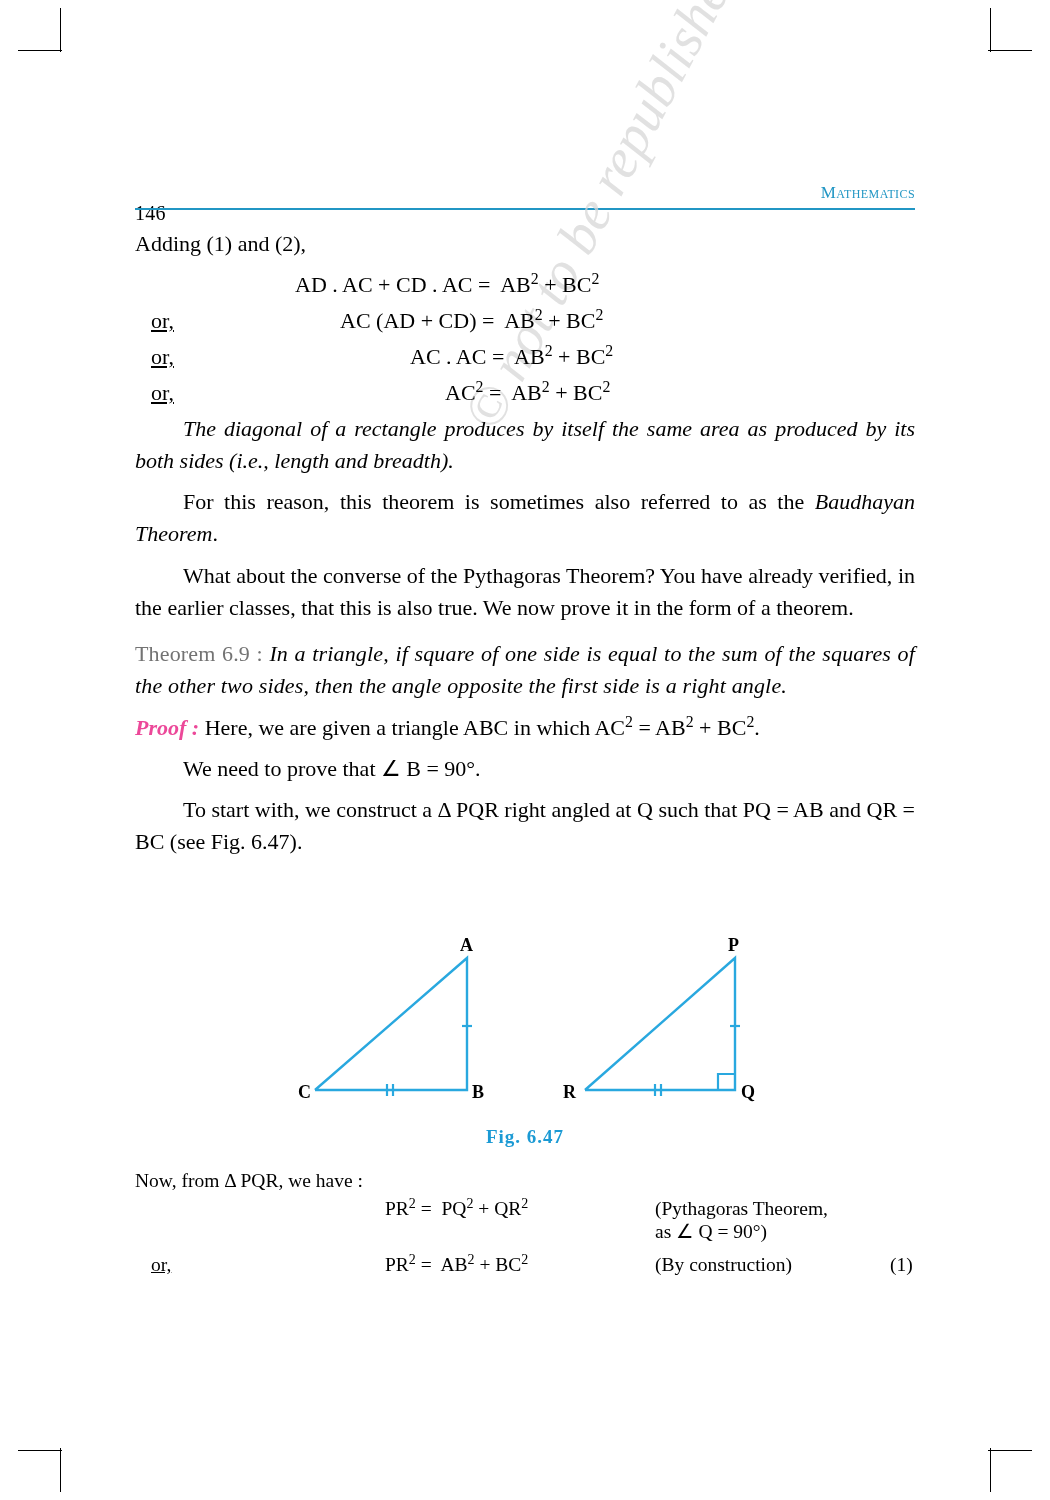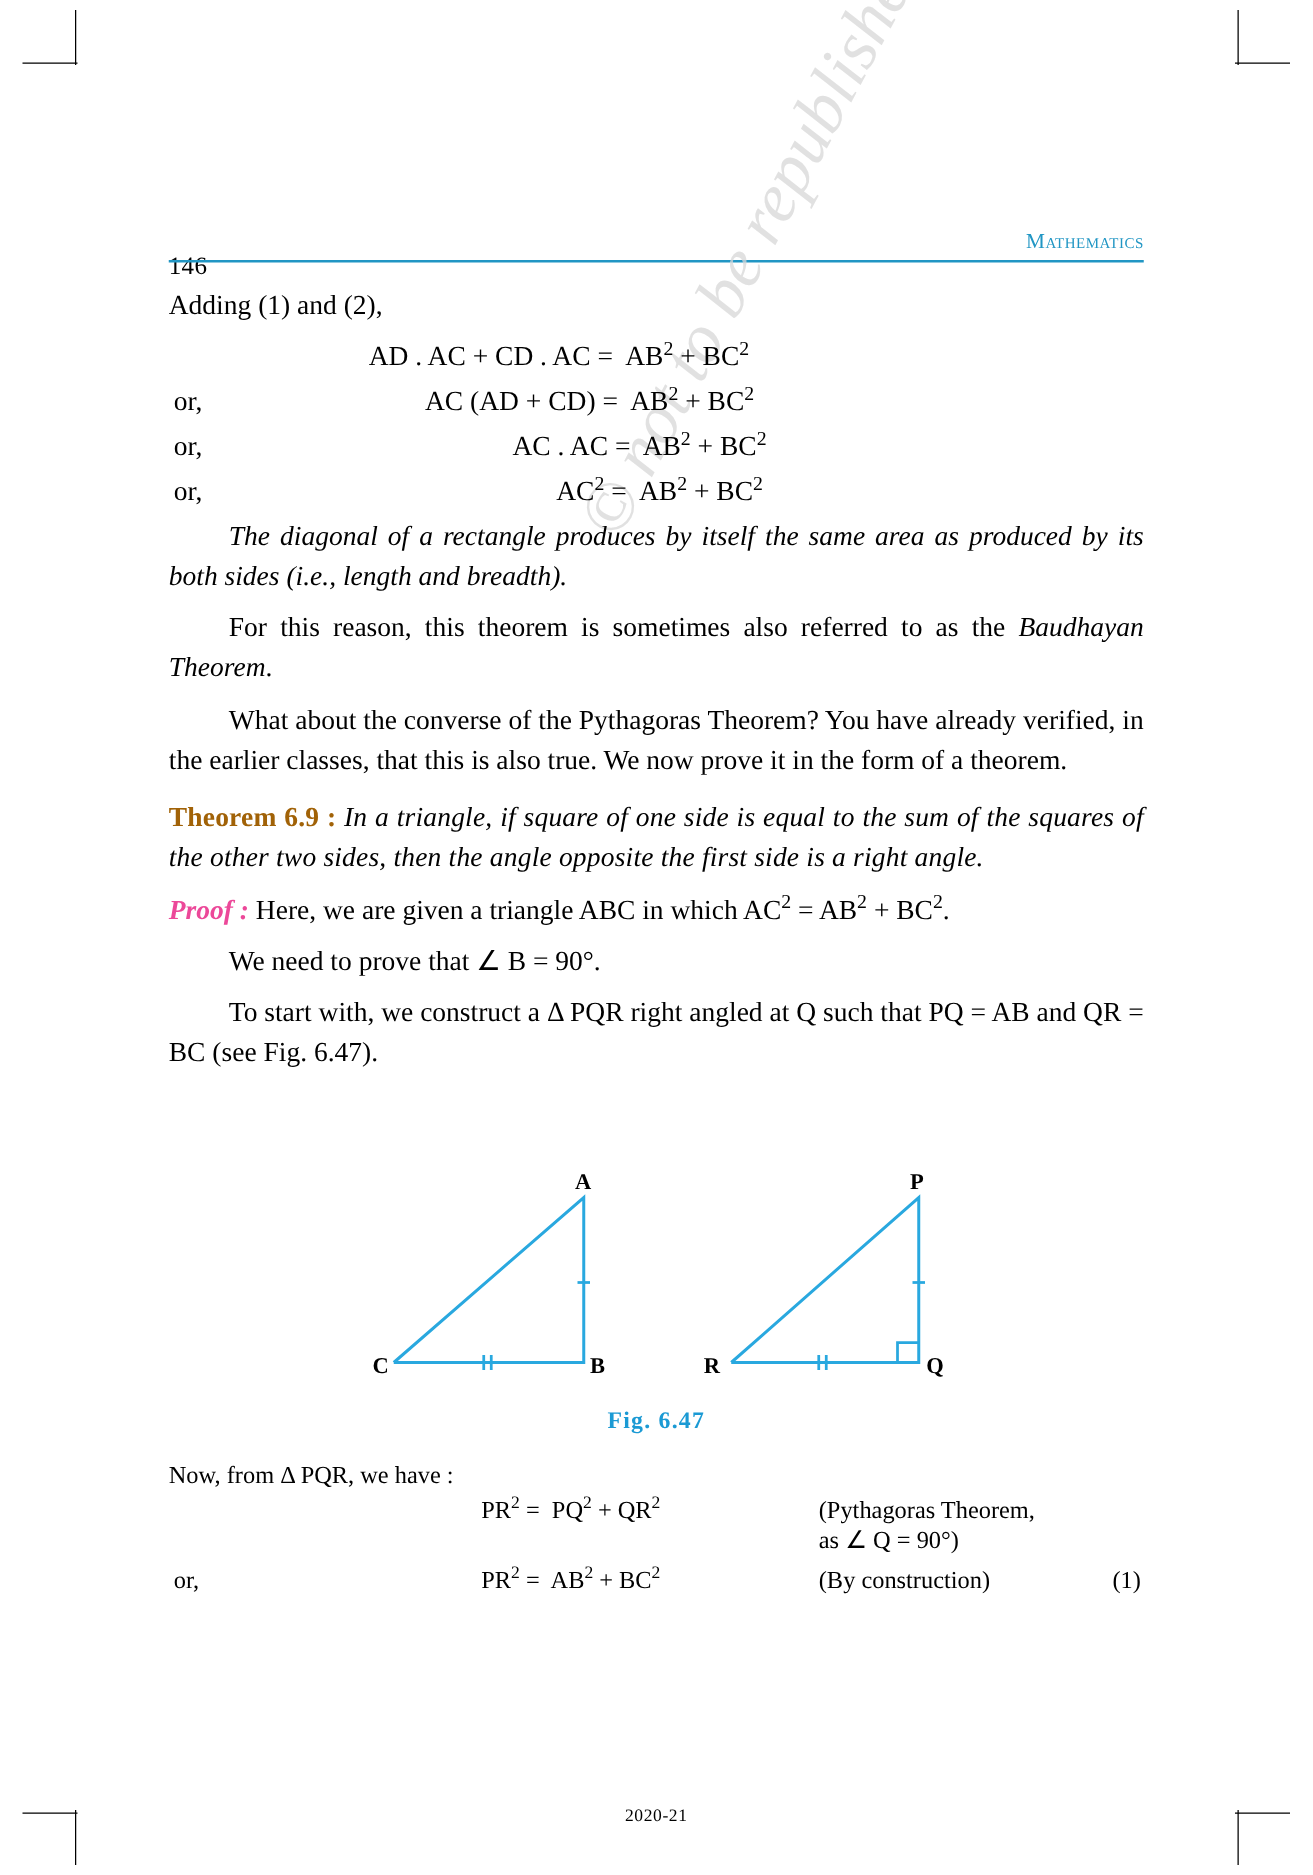--- a/index.html
+++ b/index.html
@@ -101,33 +101,34 @@
   }
   .para.indent { text-indent: 48px; }
 
   .eqline {
     position: relative;
     margin: 0 0 8px 0;
     height: 28px;
   }
   .eq-or {
     position: absolute;
-    left: 4px;
-    top: 0;
+    left: 16px;
+    top: 0;
+    text-decoration: underline;
   }
   .eq-body {
     position: absolute;
     top: 0;
     white-space: pre;
   }
   sup { font-size: 0.72em; vertical-align: super; line-height: 0; }
 
   .theorem-label {
-    color: #a16207;
-    font-weight: bold;
+    color: #737373;
+    font-weight: normal;
   }
   .proof-label {
     color: #ec4899;
     font-weight: bold;
     font-style: italic;
   }
   .ital { font-style: italic; }
 
   .theorem-block {
     margin: 14px 0 10px 0;
@@ -308,14 +309,13 @@
     </div>
 
     <div class="tail-row">
       <span class="eq-or">or,</span>
       <span class="eq-body" style="left:250px;">PR<sup>2</sup> =  AB<sup>2</sup> + BC<sup>2</sup></span>
       <span class="tail-note">(By construction)</span>
       <span class="tail-num">(1)</span>
     </div>
   </div>
 
-  <div class="footer">2020-21</div>
 </div>
 
 </body></html>

